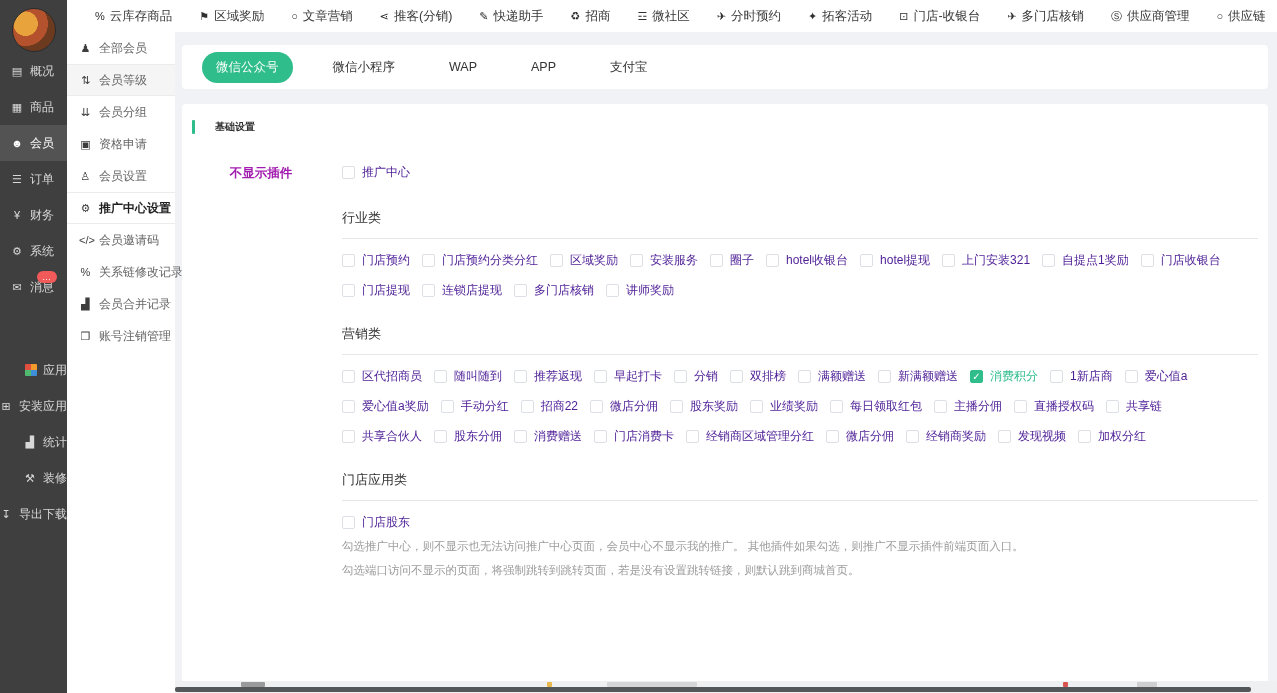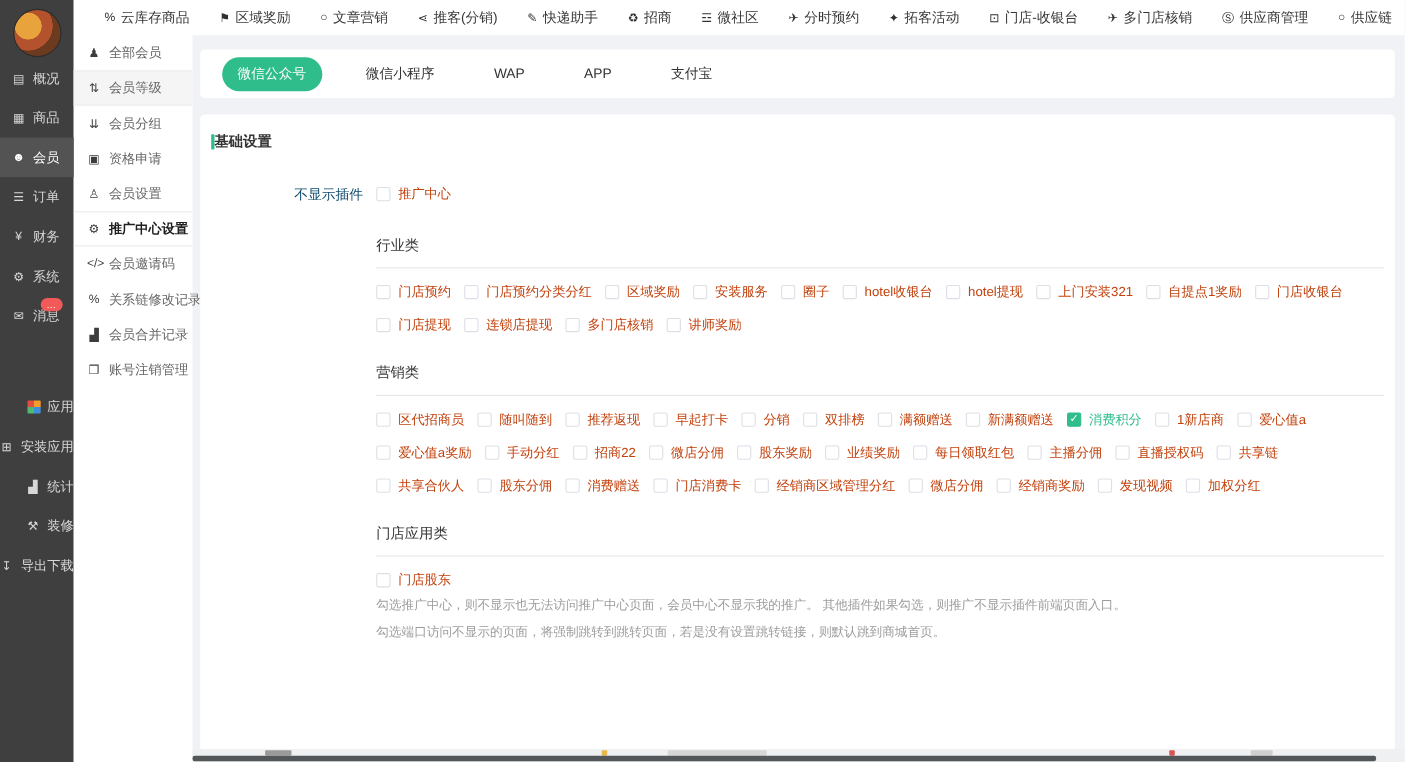--- a/index.html
+++ b/index.html
@@ -47,35 +47,35 @@
   .sub-item.active { font-weight:bold; color:#1f1f1f; border-top:1px solid #ececec; border-bottom:1px solid #ececec; }
 
   
   .main { flex:1; min-width:0; padding:13px 9px 10px 7px; display:flex; flex-direction:column; }
   .tabstrip { background:#fff; border-radius:4px; height:44px; display:flex; align-items:center;
     padding-left:20px; gap:26px; flex-shrink:0; }
   .tab { font-size:12.5px; color:#333; cursor:pointer; padding:7px 14px; border-radius:16px; white-space:nowrap; }
   .tab.active { background:var(--accent); color:#fff; }
 
   .content { background:#fff; border-radius:4px; margin-top:15px; flex:1; padding:16px 10px 0 10px; overflow:hidden; }
-  .sec-hd { display:flex; align-items:center; gap:0; font-size:13px; font-weight:bold; color:#333; }
+  .sec-hd { display:flex; align-items:center; gap:20px; font-size:10px; font-weight:bold; color:#333; }
   .sec-bar { width:3px; height:14px; background:var(--accent); border-radius:1px; }
 
   .frow { display:flex; margin-top:30px; }
-  .flabel { width:150px; flex-shrink:0; text-align:right; padding-right:12px; font-size:12.5px;
-    font-weight:normal; color:#0c4a6e; padding-top:1px; white-space:nowrap; }
+  .flabel { width:150px; flex-shrink:0; text-align:center; padding-right:12px; font-size:12.5px;
+    font-weight:bold; color:#a21caf; padding-top:1px; white-space:nowrap; }
   .fcontent { flex:1; min-width:0; }
 
   .grp-title { margin-top:26px; font-size:13px; font-weight:normal; color:#333; }
   .grp-divider { border:none; border-top:1px solid #e7e7e7; margin:11px 0 0 0; }
   .cb-row { display:flex; gap:12px; margin-top:13px; white-space:nowrap; }
   .cb { display:inline-flex; align-items:center; gap:7px; cursor:pointer; }
   .cb-box { width:13px; height:13px; border:1px solid #dcdfe6; border-radius:2px; background:#fff;
     position:relative; flex-shrink:0; }
-  .cb-label { font-size:12px; color:#c2410c; }
+  .cb-label { font-size:12px; color:#4c1d95; }
   .cb.checked .cb-box { background:var(--accent); border-color:var(--accent); }
   .cb.checked .cb-box::before { content:"✓"; position:absolute; inset:0; color:#fff; font-size:10px;
     line-height:12px; text-align:center; }
   .cb.checked .cb-label { color:var(--accent); }
 
   .help { margin-top:6px; font-size:11.5px; color:#9c9c9c; line-height:18px; }
   .help:first-of-type { margin-top:22px; }
 
   
   .cutoff { position:absolute; left:175px; right:0; bottom:0; height:12px; background:#eef0f2; }

